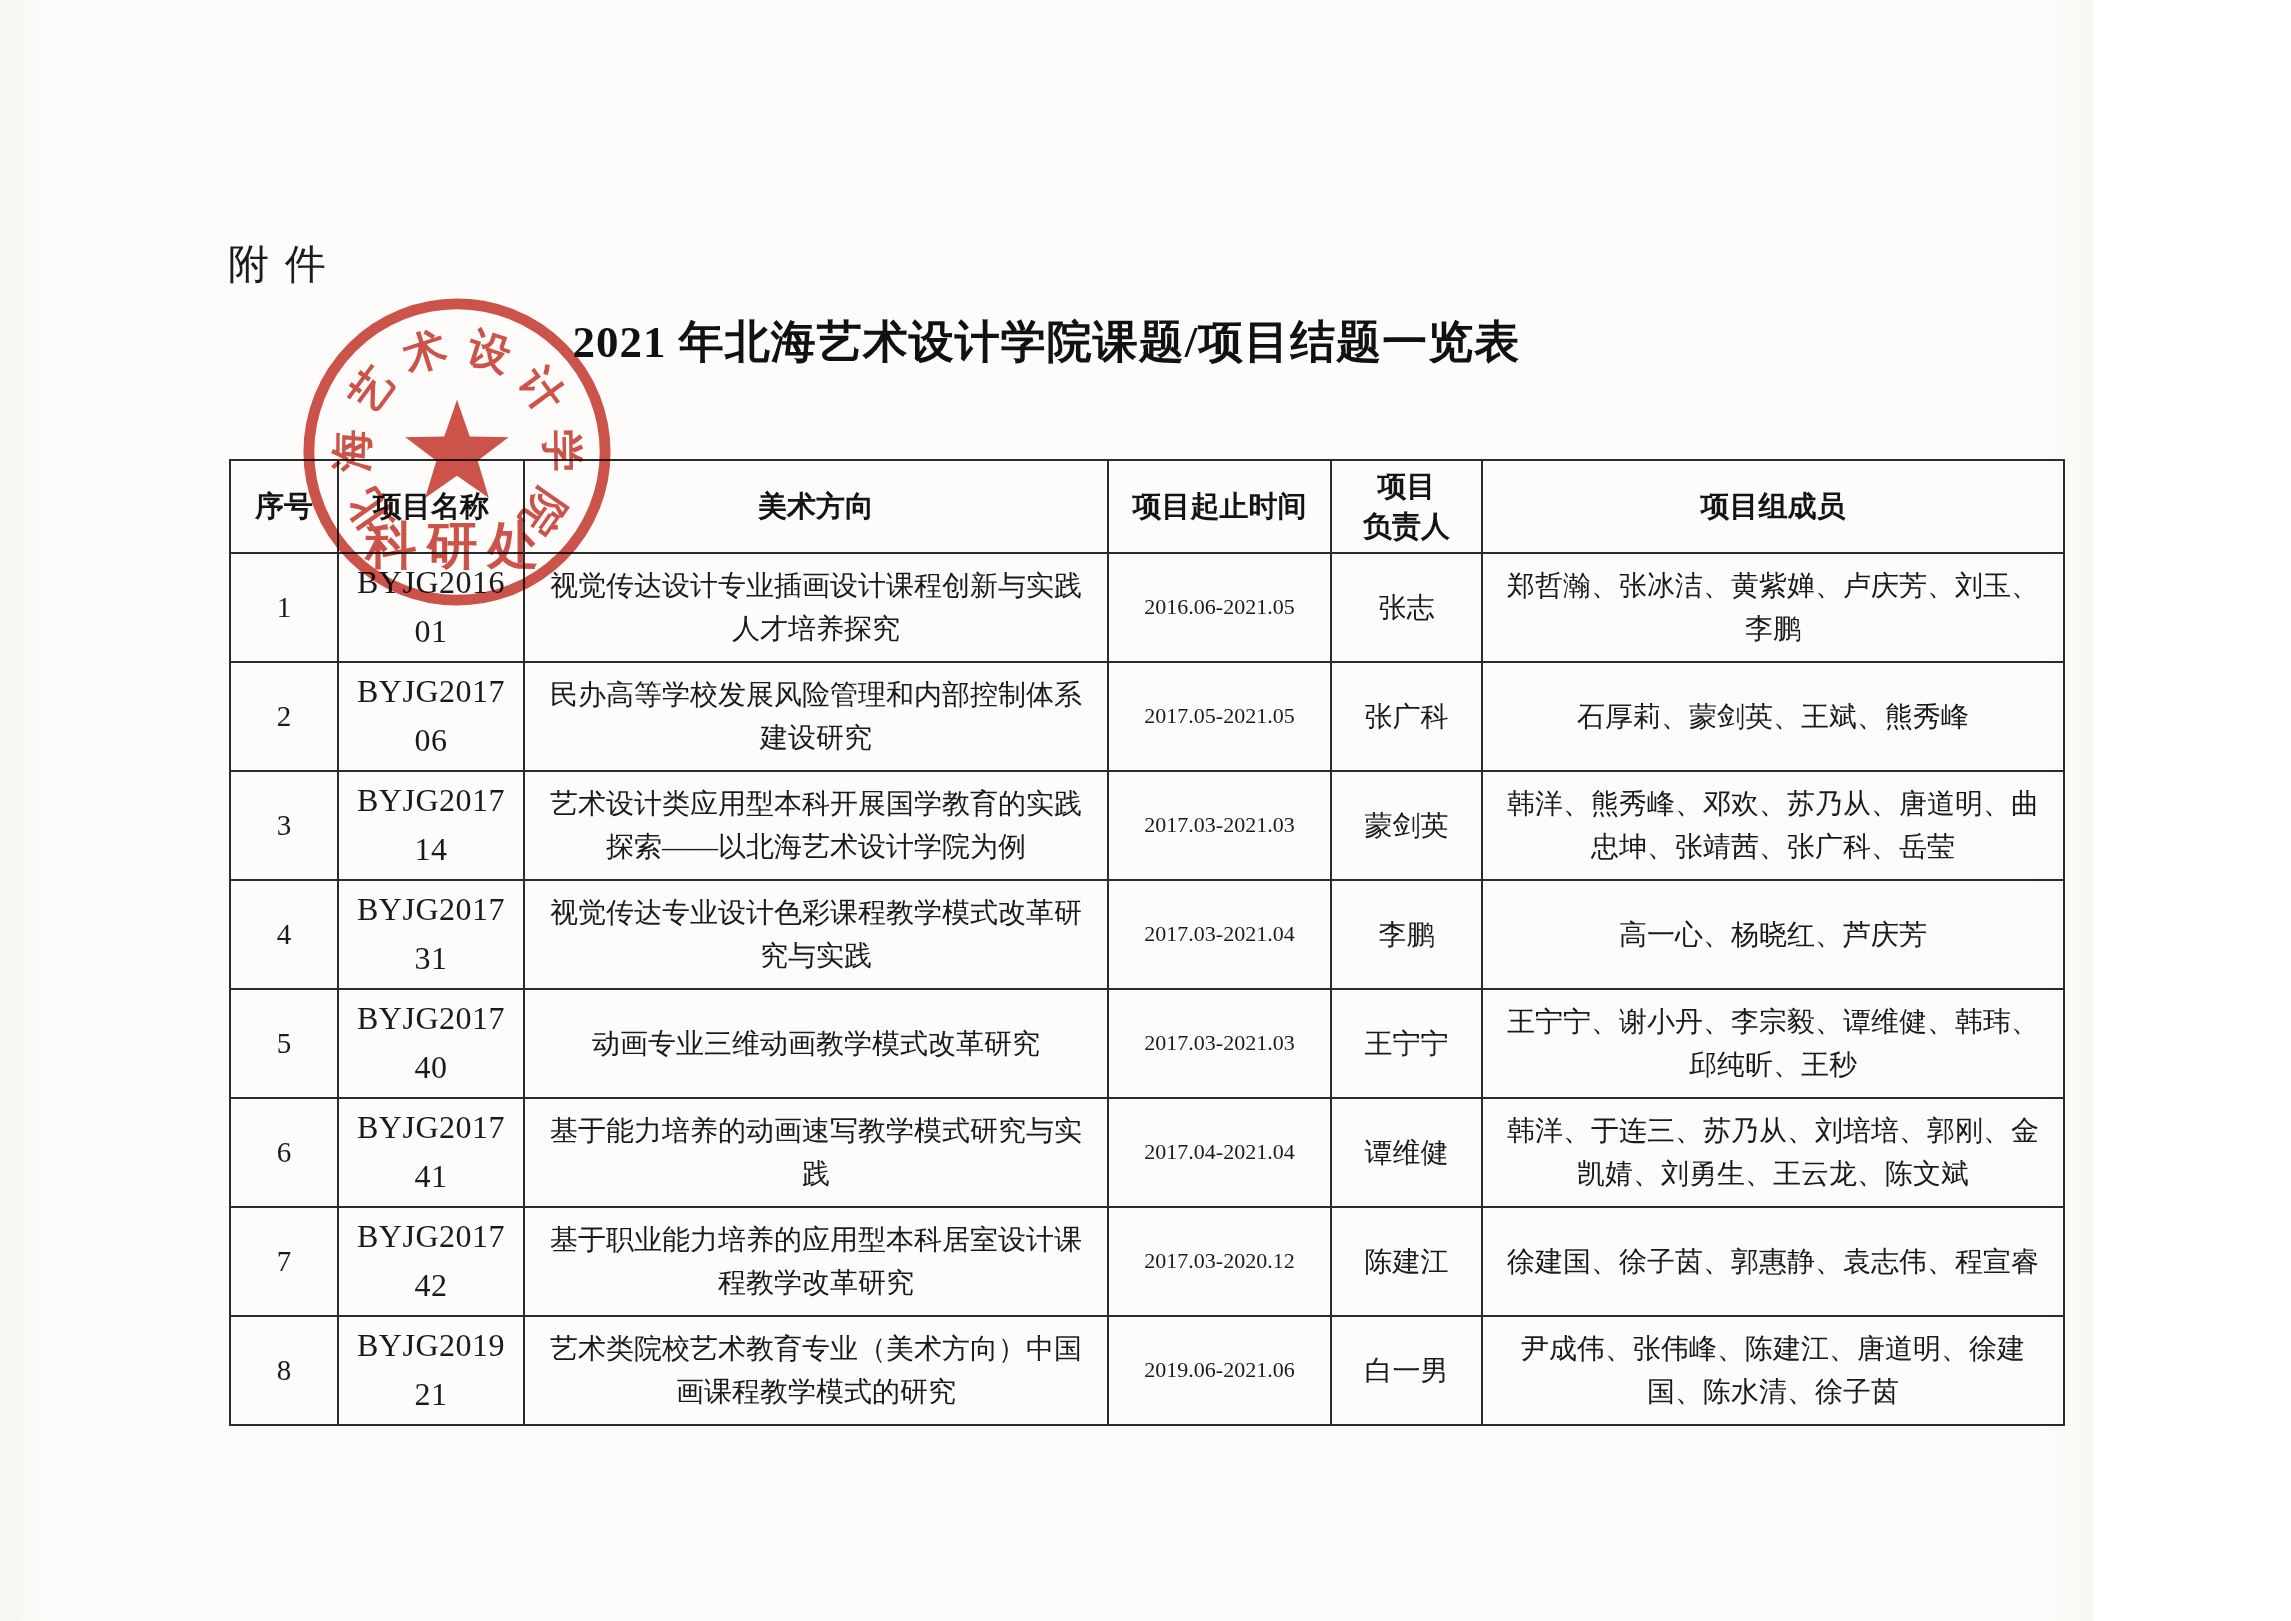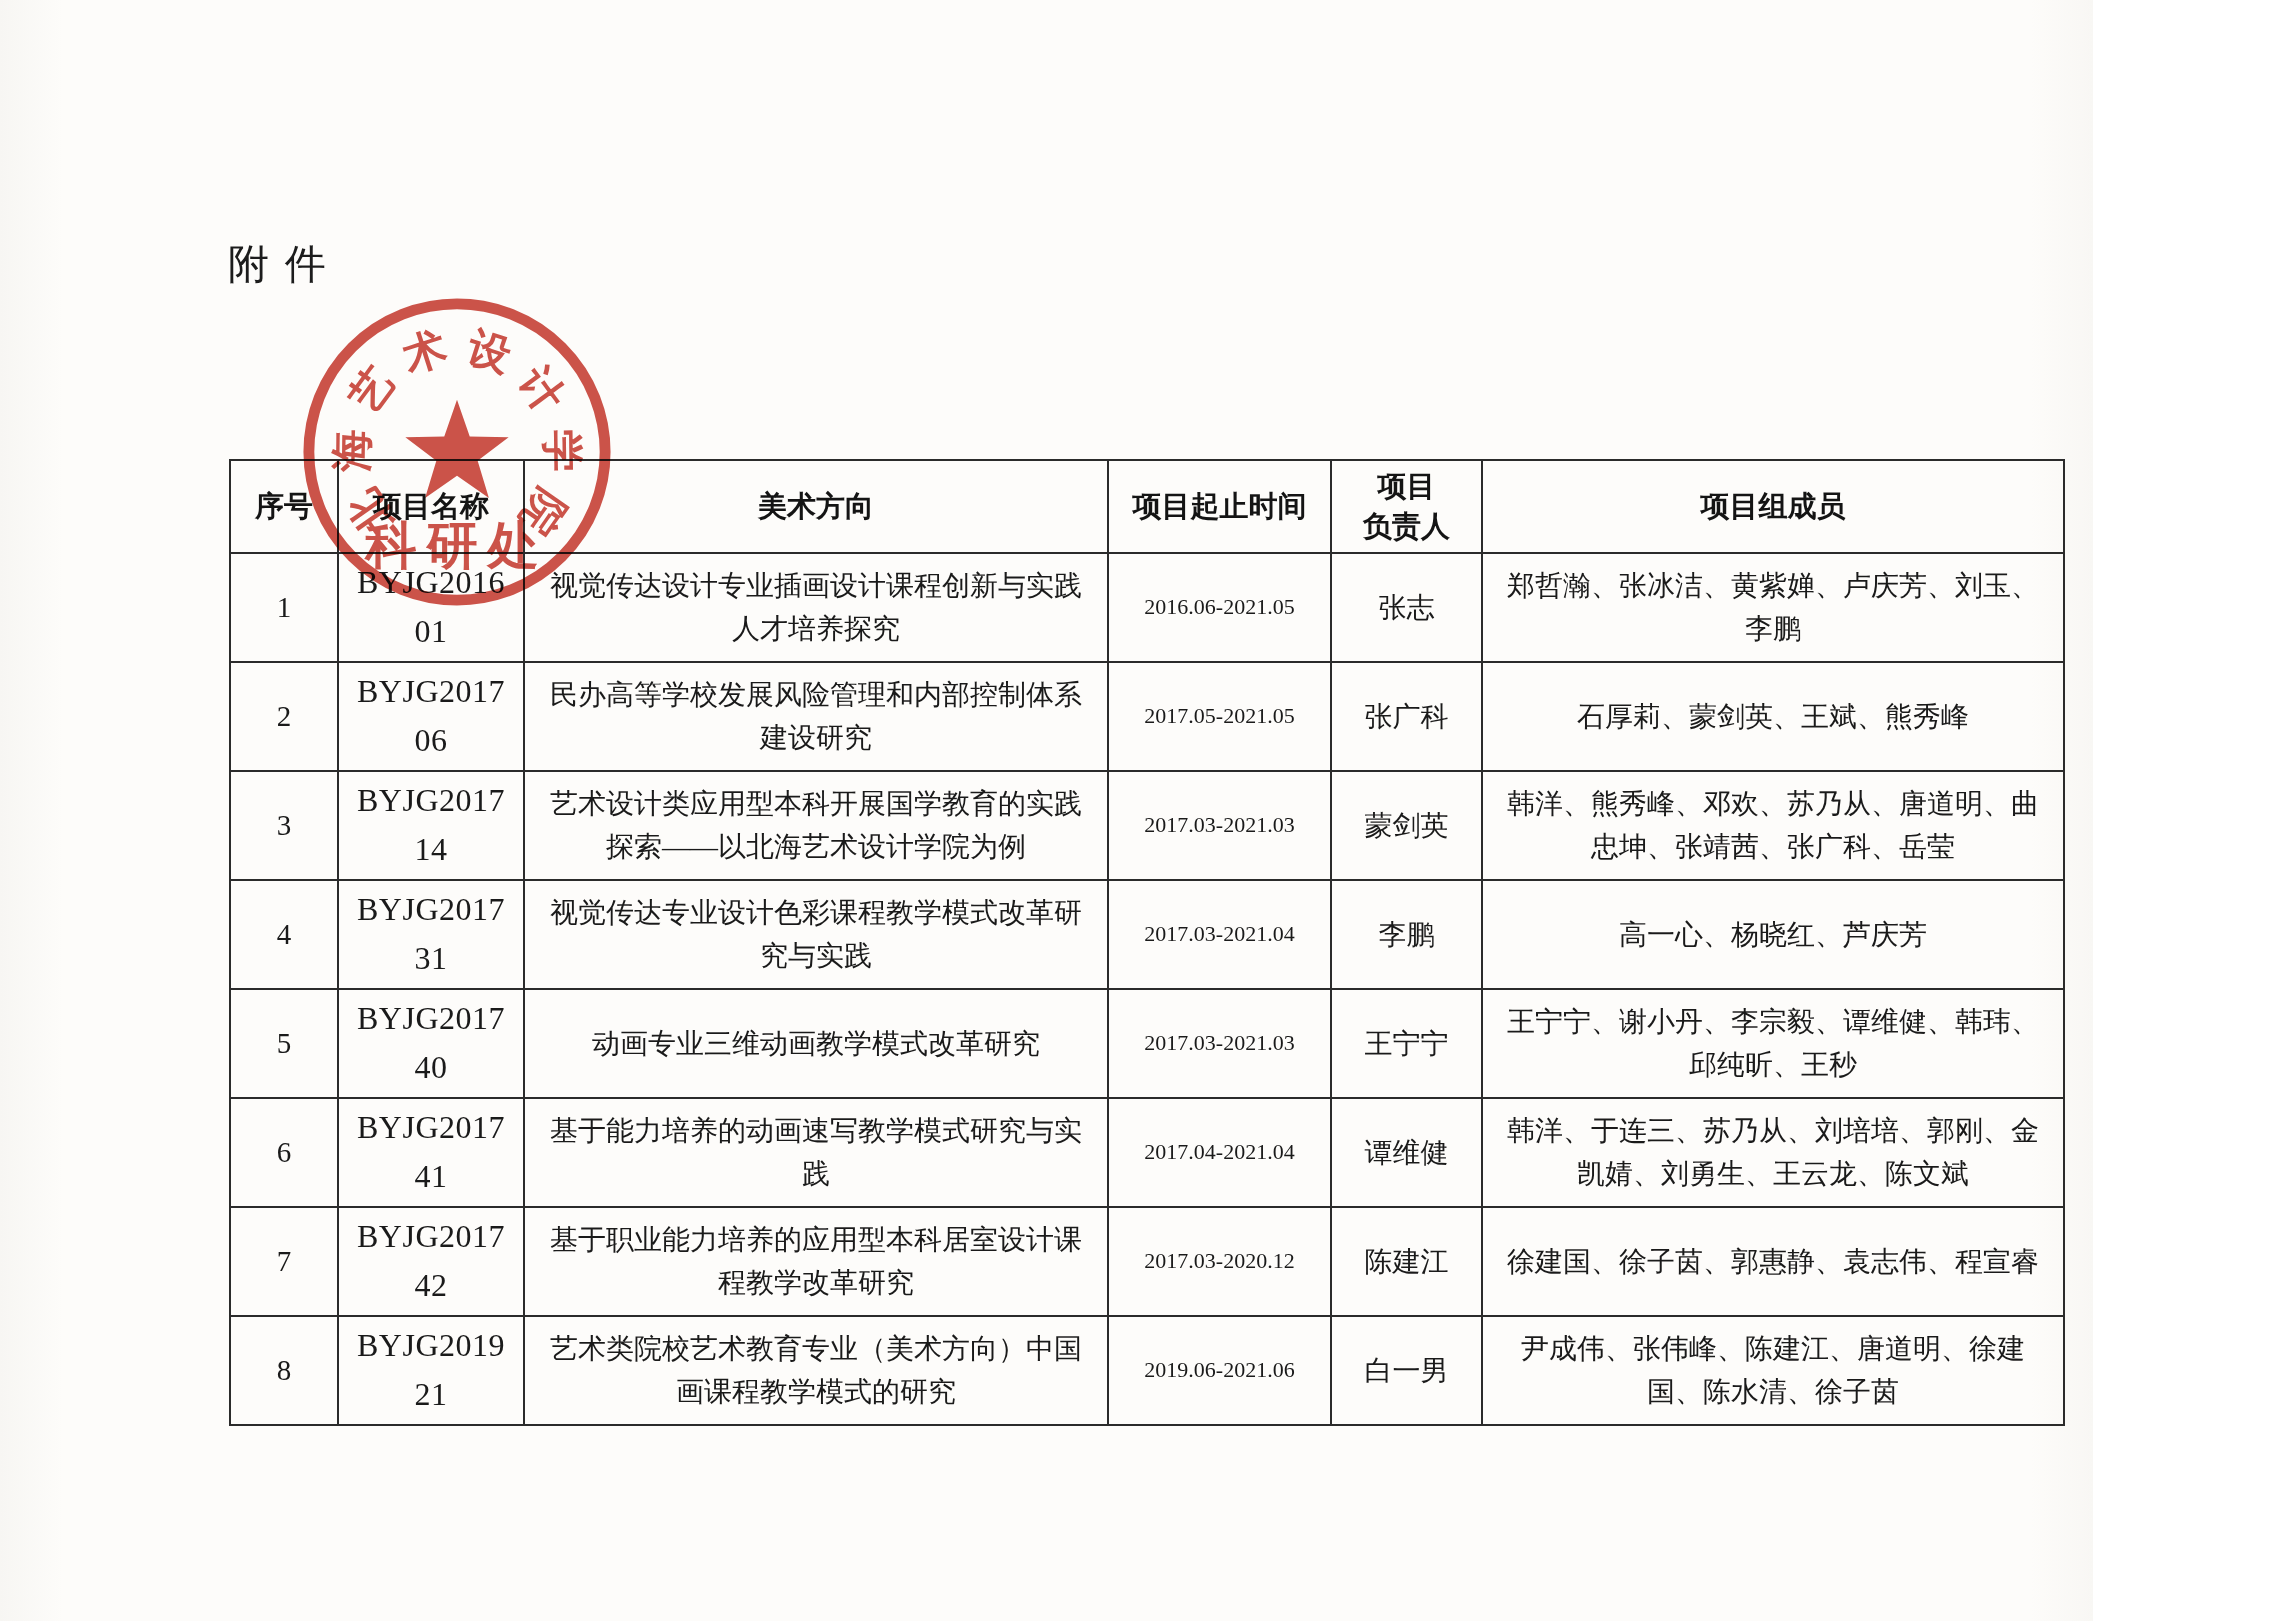--- a/index.html
+++ b/index.html
@@ -87,20 +87,21 @@
   .stamp .arc-char { font-size: 43px; }
   .stamp .office { font-size: 52px; letter-spacing: 10px; }
 </style>
 </head>
 <body>
 
 <div class="page">
 
   <div class="attachment">附件</div>
 
+  <div class="title">2021 年北海艺术设计学院课题/项目结题一览表</div>
 
   <div class="table-wrap">
     <table class="projects">
       <colgroup>
         <col style="width:108px">
         <col style="width:186px">
         <col style="width:584px">
         <col style="width:223px">
         <col style="width:151px">
         <col style="width:582px">

